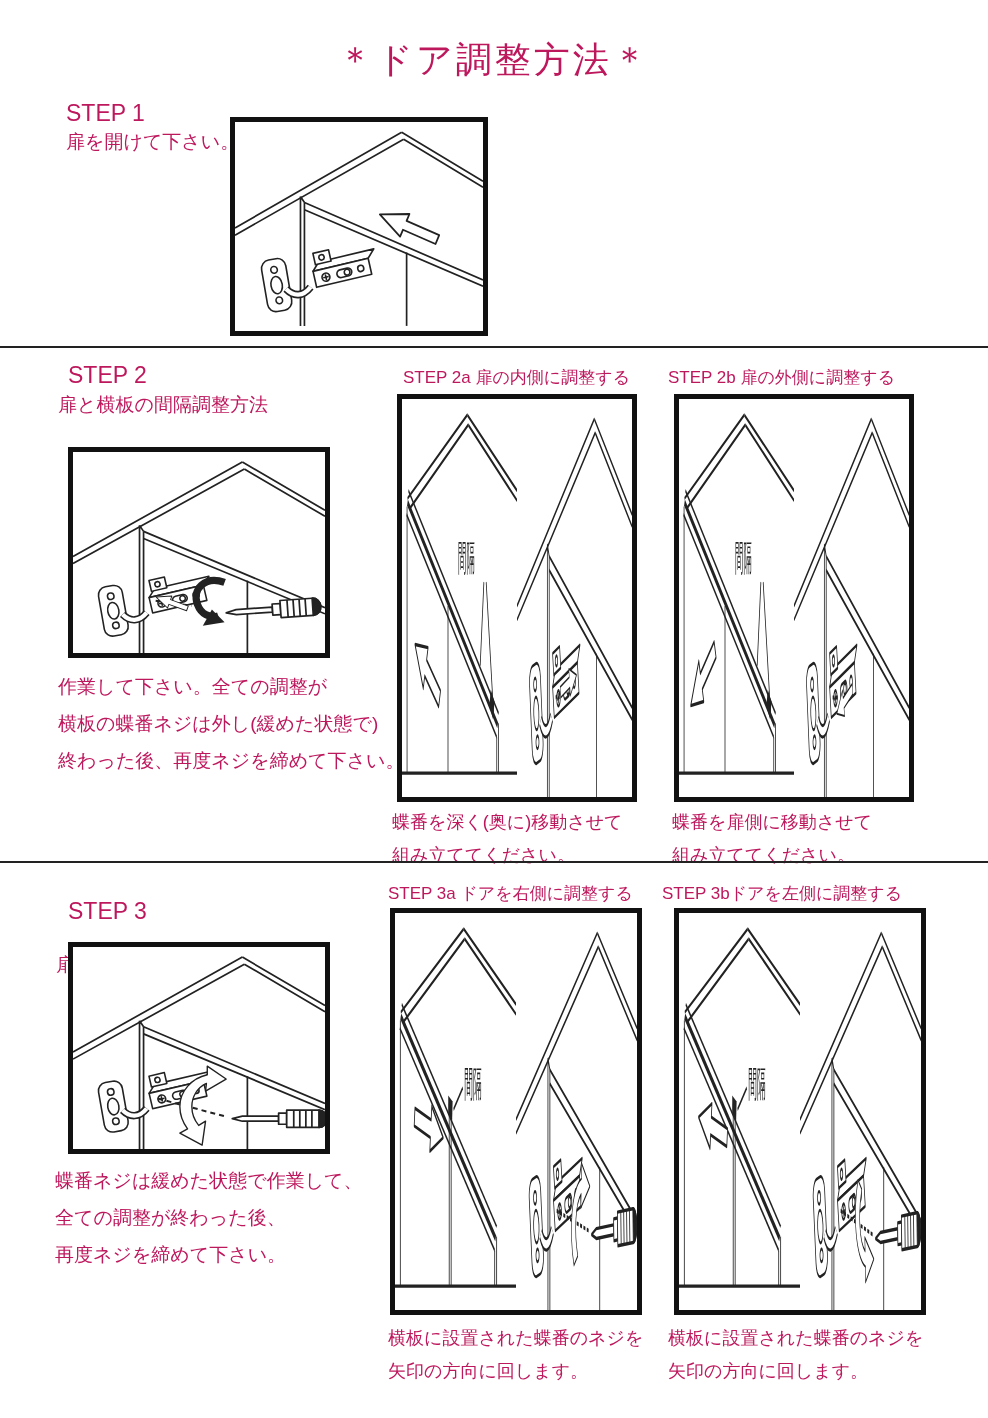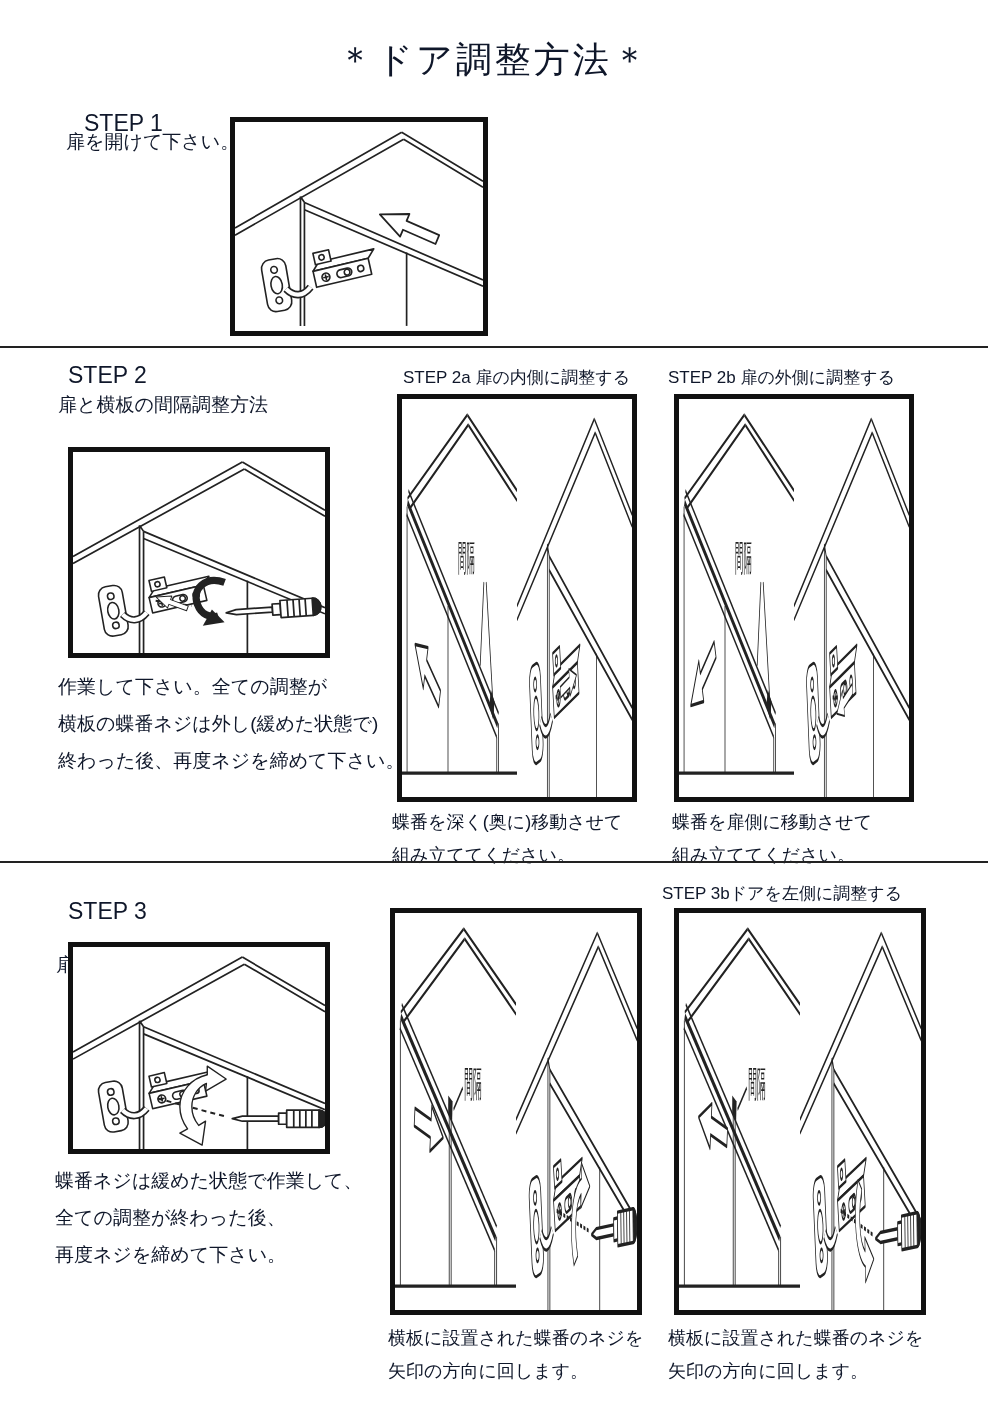--- a/index.html
+++ b/index.html
@@ -1,17 +1,17 @@
 <!DOCTYPE html>
 <html><head>
 <meta charset="utf-8">
 <style>
   html,body{margin:0;padding:0;background:#fff;}
   .page{position:relative;width:988px;height:1418px;background:#ffffff;
-        font-family:"Liberation Sans","DejaVu Sans",sans-serif;color:#0f172a;overflow:hidden;}
+        font-family:"Liberation Sans","DejaVu Sans",sans-serif;color:#be185d;overflow:hidden;}
   .abs{position:absolute;}
   .title{left:0;top:36px;width:100%;text-align:center;font-size:36px;letter-spacing:3px;}
   .step-label{font-size:23px;}
   .step-sub{font-size:19px;}
   .sub-header{font-size:17px;white-space:nowrap;text-align:center;}
   .note{font-size:19px;line-height:37px;white-space:nowrap;}
   .caption{font-size:18px;line-height:33px;white-space:nowrap;}
   .panel{border:5px solid #111;background:#fff;box-sizing:border-box;}
   .tall-panel{border:5px solid #111;background:#fff;box-sizing:border-box;
               display:flex;}
@@ -108,21 +108,21 @@
 
       <g id="g-hook">
         <path d="M36,2 C14,-6 0,10 6,26 C10,37 20,42 29,39" stroke="#222" stroke-width="8" fill="none"></path>
         <polygon points="22,32 36,46 12,50" fill="#222"></polygon>
       </g>
     </defs>
   </svg>
 
   <div class="abs title">＊ドア調整方法＊</div>
 
-  <div class="abs step-label" style="left:84px;top:100px;margin-top:10px;">STEP 1</div>
+  <div class="abs step-label" style="left:66px;top:100px;">STEP 1</div>
   <div class="abs step-sub" style="left:66px;top:129px;">扉を開けて下さい。</div>
   <div class="abs panel" style="left:230px;top:117px;width:258px;height:219px;">
     <svg class="draw" viewBox="0 0 250 205" preserveAspectRatio="none">
       <use href="#g-cabhinge"></use>
       <use href="#g-hinge" transform="translate(42,160) scale(0.95)"></use>
       <use href="#g-arrow" transform="translate(175,103) rotate(203) scale(1.05)"></use>
     </svg>
   </div>
 
   <div class="abs rule" style="top:346px;"></div>
@@ -191,20 +191,21 @@
   </div>
   <div class="abs caption" style="left:672px;top:806px;">
     <div>蝶番を扉側に移動させて</div>
     <div>組み立ててください。</div>
   </div>
 
   <div class="abs rule" style="top:861px;"></div>
 
   <div class="abs step-label" style="left:68px;top:898px;">STEP 3</div>
   <div class="abs step-sub" style="left:56px;top:907px;margin-top:45px;">扉左右間隔の調整方法</div>
+  <div class="abs sub-header" style="left:388px;top:882px;">STEP 3a ドアを右側に調整する</div>
   <div class="abs sub-header" style="left:662px;top:882px;">STEP 3bドアを左側に調整する</div>
 
   <div class="abs panel" style="left:68px;top:942px;width:262px;height:212px;">
     <svg class="draw" viewBox="0 0 250 200" preserveAspectRatio="none">
       <use href="#g-cabhinge"></use>
       <use href="#g-hinge" transform="translate(40,158) scale(0.92)"></use>
       <path d="M84,150 L152,168" stroke="#222" stroke-width="2" stroke-dasharray="5 4" fill="none"></path>
       <use href="#g-curl-double" transform="translate(106,118) scale(0.85)"></use>
       <use href="#g-screwdriver" transform="translate(158,170)"></use>
     </svg>

